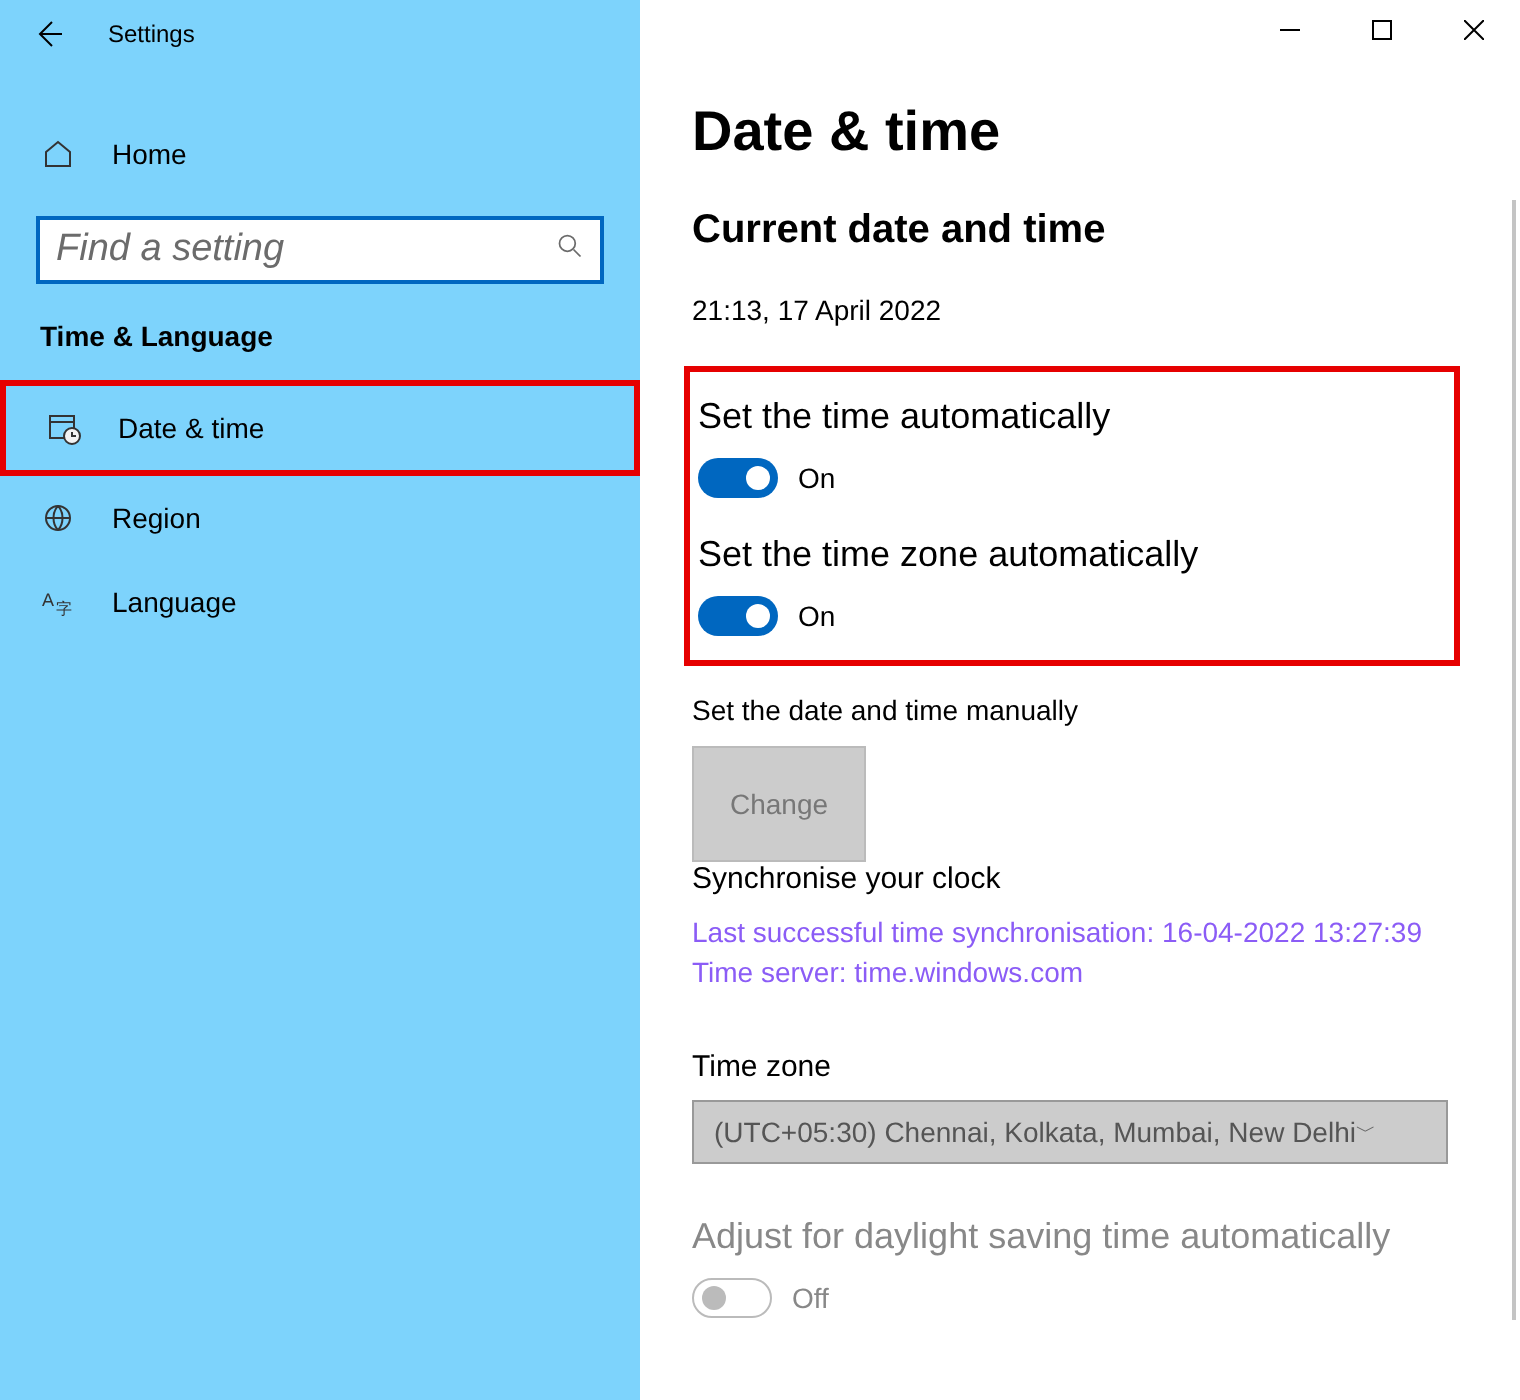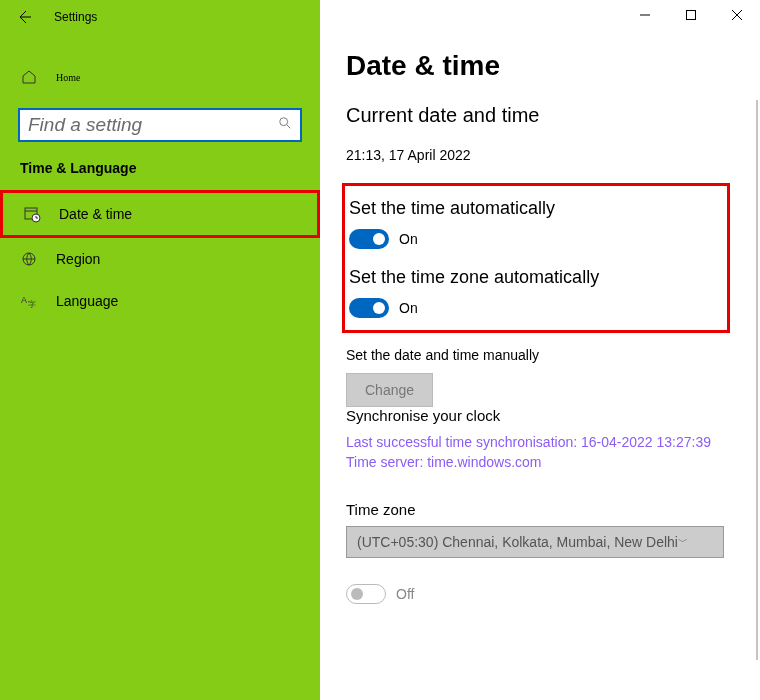--- a/index.html
+++ b/index.html
@@ -1,52 +1,52 @@
 <!DOCTYPE html>
 <html><head>
   <meta charset="utf-8">
   <style>
     * { margin: 0; padding: 0; box-sizing: border-box; font-family: "Segoe UI", sans-serif; }
     body { width: 760px; height: 700px; background: #fff; display: flex; overflow: hidden; }
-    .sidebar { width: 320px; background: #84cc16; padding: 0; }
+    .sidebar { width: 320px; background: #7dd3fc; padding: 0; }
     .main { flex: 1; background: #fff; padding: 0 30px 0 26px; position: relative; overflow-y: hidden; }
     .titlebar { height: 34px; display: flex; align-items: center; padding-left: 12px; }
     .back-btn { width: 24px; height: 24px; display: flex; align-items: center; justify-content: center; cursor: pointer; }
     .title-txt { font-size: 12px; margin-left: 18px; color: #000; }
     .window-controls { position: absolute; top: 0; right: 0; display: flex; }
     .win-ctrl { width: 46px; height: 30px; display: flex; align-items: center; justify-content: center; cursor: pointer; }
     .home-row { display: flex; align-items: center; padding: 12px 20px; margin-top: 22px; cursor: pointer; }
-    .home-row .lbl { margin-left: 18px; font-size: 10px; font-family: Liberation Serif, serif; }
+    .home-row .lbl { margin-left: 18px; font-size: 14px; }
     .search-wrap { margin: 10px 18px 18px 18px; }
     .search-box { border: 2px solid #0067c0; background: #fff; height: 34px; display: flex; align-items: center; padding: 0 8px; }
     .search-box input { border: none; outline: none; flex: 1; font-size: 19px; color: #6b6b6b; background: transparent; }
     .search-box input::placeholder { font-style: italic; color: #6b6b6b; }
     .search-icon { color: #6b6b6b; }
     .category-hdr { font-size: 14px; font-weight: 600; margin: 6px 20px 14px 20px; }
     .nav-item { display: flex; align-items: center; padding: 12px 20px; font-size: 14px; cursor: pointer; }
     .nav-item .lbl { margin-left: 18px; }
     .nav-item.selected-highlight { border: 3px solid #e60000; }
     .icon-box { width: 18px; height: 18px; display: flex; align-items: center; justify-content: center; color: #333; }
     h1 { font-size: 28px; font-weight: 600; margin-top: 50px; margin-bottom: 22px; }
-    h2 { font-size: 20px; font-weight: 400; margin-bottom: 20px; }
+    h2 { font-size: 20px; font-weight: 700; margin-bottom: 20px; }
     .cur-time { font-size: 14px; margin-bottom: 20px; }
     .red-box { border: 3px solid #e60000; padding: 12px 14px 12px 4px; margin-left: -4px; margin-bottom: 14px; }
     .setting-label { font-size: 18px; color: #000; margin-bottom: 10px; }
     .setting-block { margin-bottom: 18px; }
     .setting-block:last-child { margin-bottom: 0; }
     .toggle-row { display: flex; align-items: center; }
     .toggle { width: 40px; height: 20px; border-radius: 10px; position: relative; cursor: pointer; }
     .toggle.on { background: #0067c0; }
     .toggle.off { background: #fff; border: 1px solid #666; }
     .toggle .knob { position: absolute; width: 12px; height: 12px; border-radius: 50%; top: 50%; transform: translateY(-50%); }
     .toggle.on .knob { right: 4px; background: #fff; }
     .toggle.off .knob { left: 4px; background: #666; }
     .toggle-state { font-size: 14px; margin-left: 10px; }
     .manual-label { font-size: 14px; margin-bottom: 10px; }
-    .btn { border: 1px solid #999; background: #ccc; padding: 8px 18px; font-size: 14px; cursor: pointer; }
+    .btn { border: 1px solid #999; background: #ccc; padding: 20px 18px; font-size: 14px; cursor: pointer; }
     .btn.disabled { background: #ccc; color: #777; border: 1px solid #bbb; cursor: default; }
     .sync-section { }
     .sub-heading { font-size: 15px; margin-bottom: 8px; }
     .sync-info { font-size: 14px; color: #8b5cf6; line-height: 1.45; margin-bottom: 8px; }
     .sync-btn-wrap { display: inline-block; border: 3px solid #e60000; padding: 0; }
     .sync-btn-wrap .btn { border: 1px solid #999; background: #ccc; }
     .tz-section { margin-top: 28px; }
     .tz-select { width: 378px; height: 32px; background: #ccc; border: 1px solid #999; display: flex; align-items: center; padding: 0 10px; font-size: 14px; color: #555; margin-top: 8px; cursor: default; justify-content: flex-start;}
     .chev { color: #666; font-size: 10px; }
     .dst-section { margin-top: 26px; color: #888; }
@@ -184,20 +184,21 @@
 
   <div class="tz-section">
     <div class="sub-heading">Time zone</div>
     <div class="tz-select">
       <span>(UTC+05:30) Chennai, Kolkata, Mumbai, New Delhi</span>
       <span class="chev">﹀</span>
     </div>
   </div>
 
   <div class="dst-section faded">
+    <div class="setting-label">Adjust for daylight saving time automatically</div>
     <div class="toggle-row">
       <div class="toggle off">
           <div class="knob"></div>
         </div>
       <span class="toggle-state">Off</span>
     </div>
   </div>
 
   <div class="scroll-indicator"></div>
 </div>

